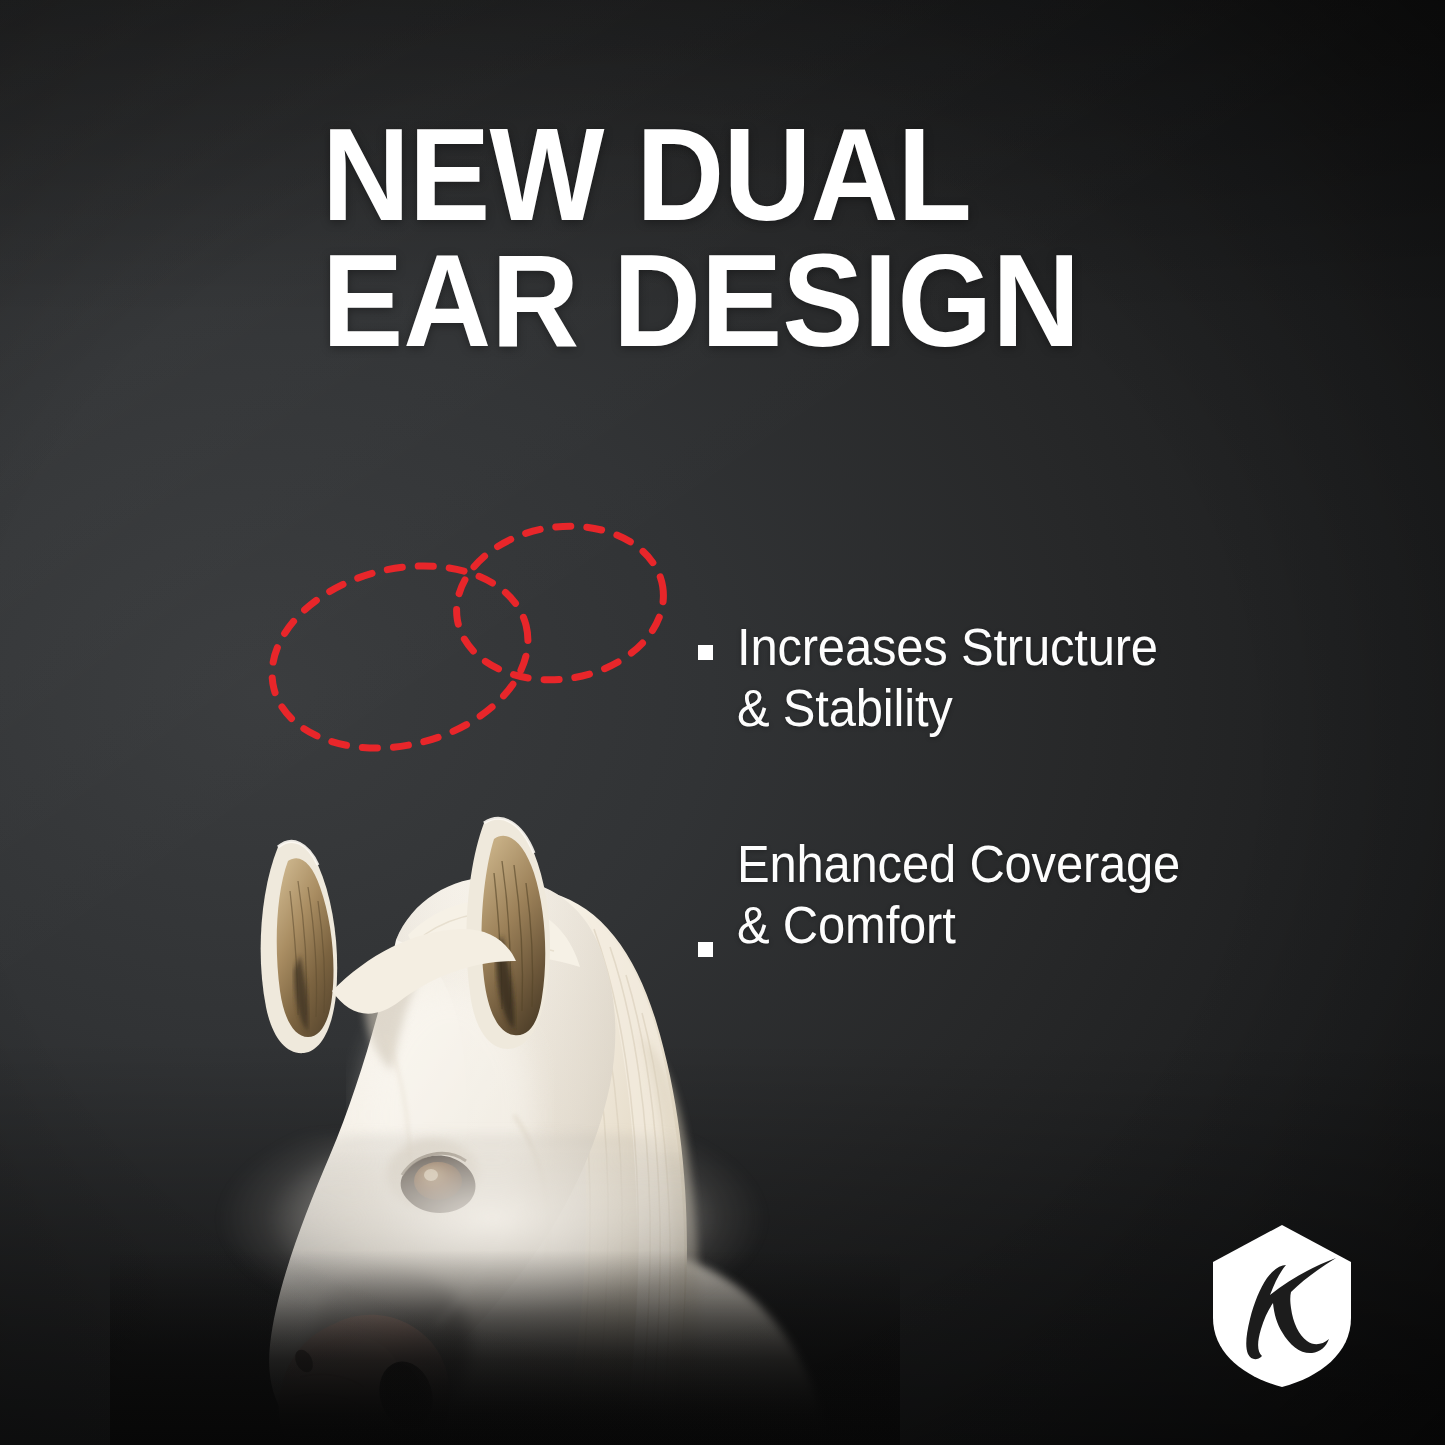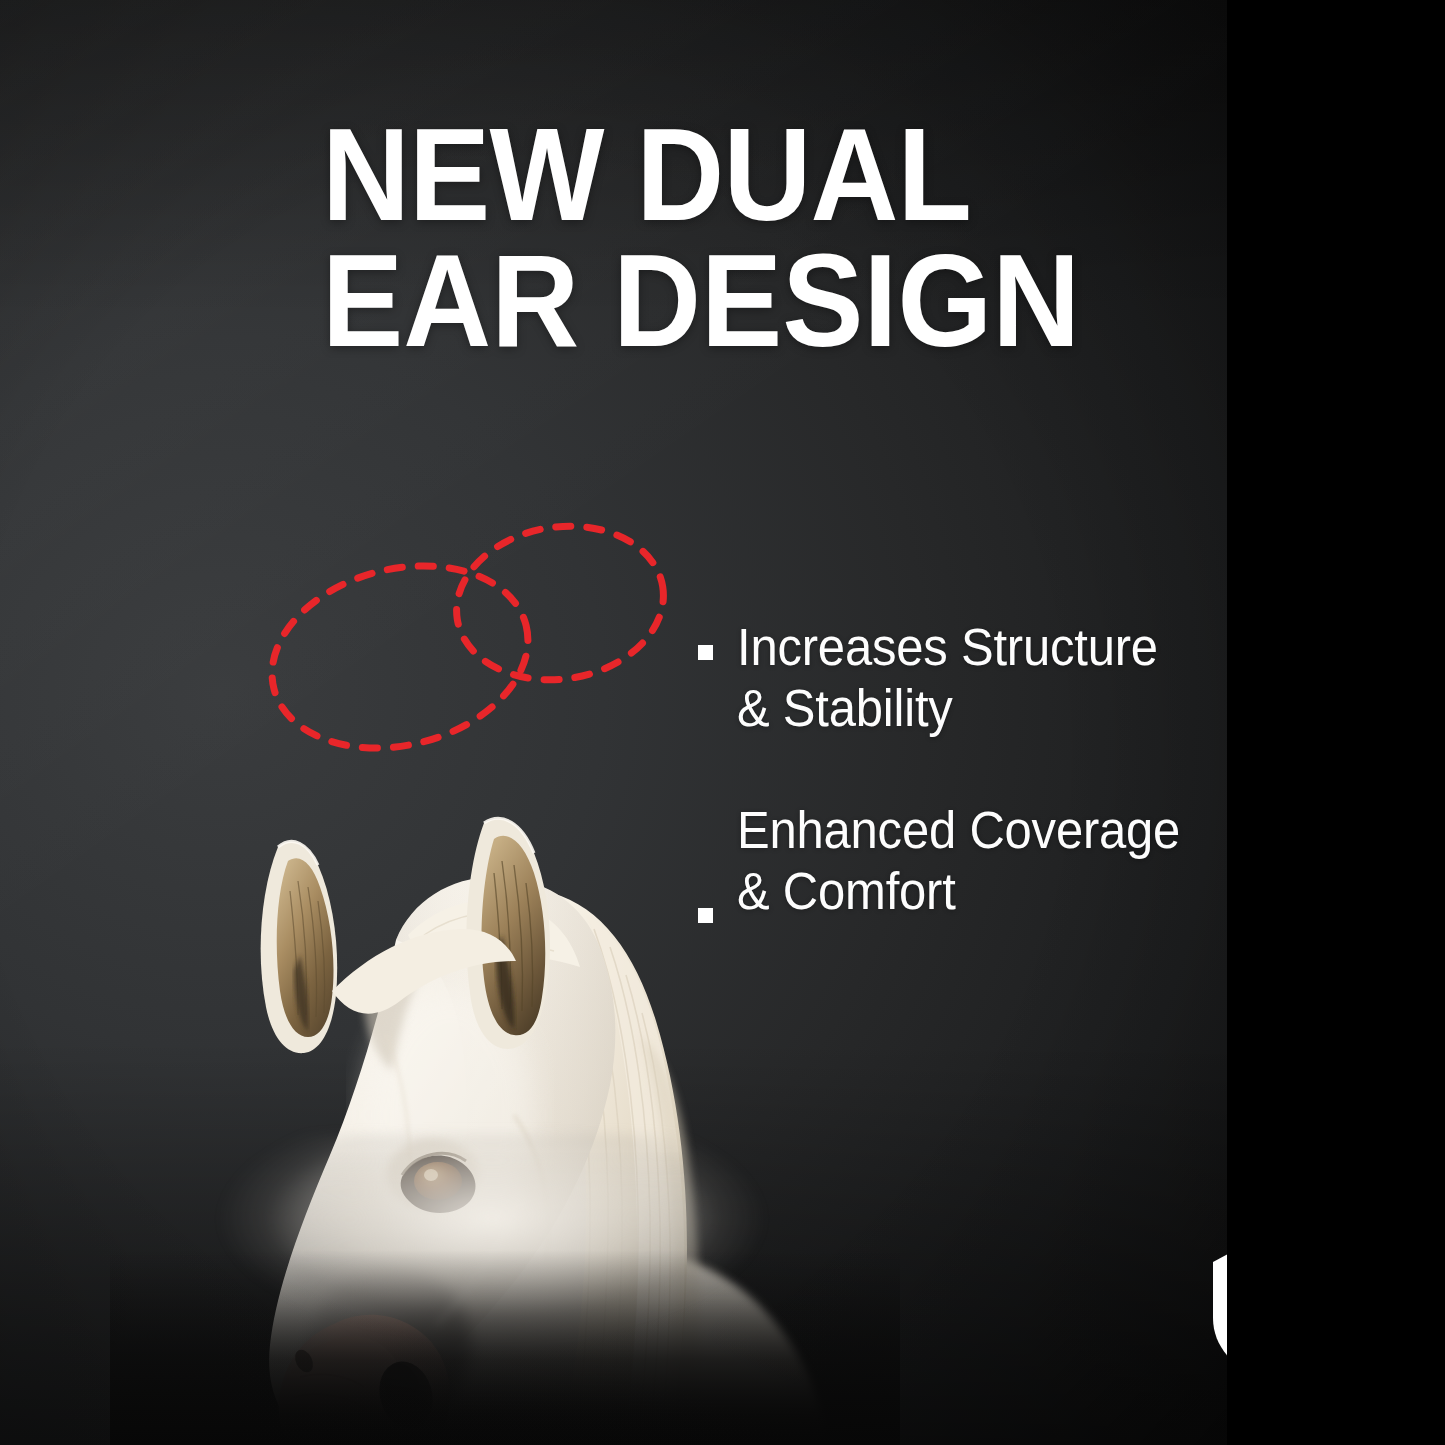--- a/index.html
+++ b/index.html
@@ -1,20 +1,20 @@
 <!DOCTYPE html>
 <html><head>
 <meta charset="utf-8">
 <style>
   * { margin:0; padding:0; box-sizing:border-box; }
   html,body { background:#000; }
 
   #stage{
     position:relative;
-    width:1227px; height:1445px;
+    width:1445px; height:1445px;
     overflow:hidden;
     font-family:"Liberation Sans", sans-serif;
     background:#be185d;
     text-decoration:underline;
   }
 
   
   .bg-base{
     position:absolute; inset:0;
     background:
@@ -46,21 +46,21 @@
     text-shadow:0 2px 10px rgba(0,0,0,.35);
   }
   .headline .ln{ display:block; white-space:nowrap; }
   .headline .ln2{ letter-spacing:0px; }
 
   
   .bullets{
     position:absolute;
     left:698px; top:618px; width:700px;
   }
-  .bullet-row{ display:flex; align-items:flex-start; margin-bottom:62px; }
+  .bullet-row{ display:flex; align-items:flex-start; margin-bottom:96px; }
   .bullet-row:last-child{ margin-bottom:0;align-items:flex-end; }
   .bullet-sq{
     width:15px; height:15px; background:#fff;
     flex:0 0 15px; margin-top:27px; margin-right:24px;
   }
   .bullet-text{
     color:#fdfdfd;
     font-size:51px;
     font-weight:400;
     line-height:1.19;

